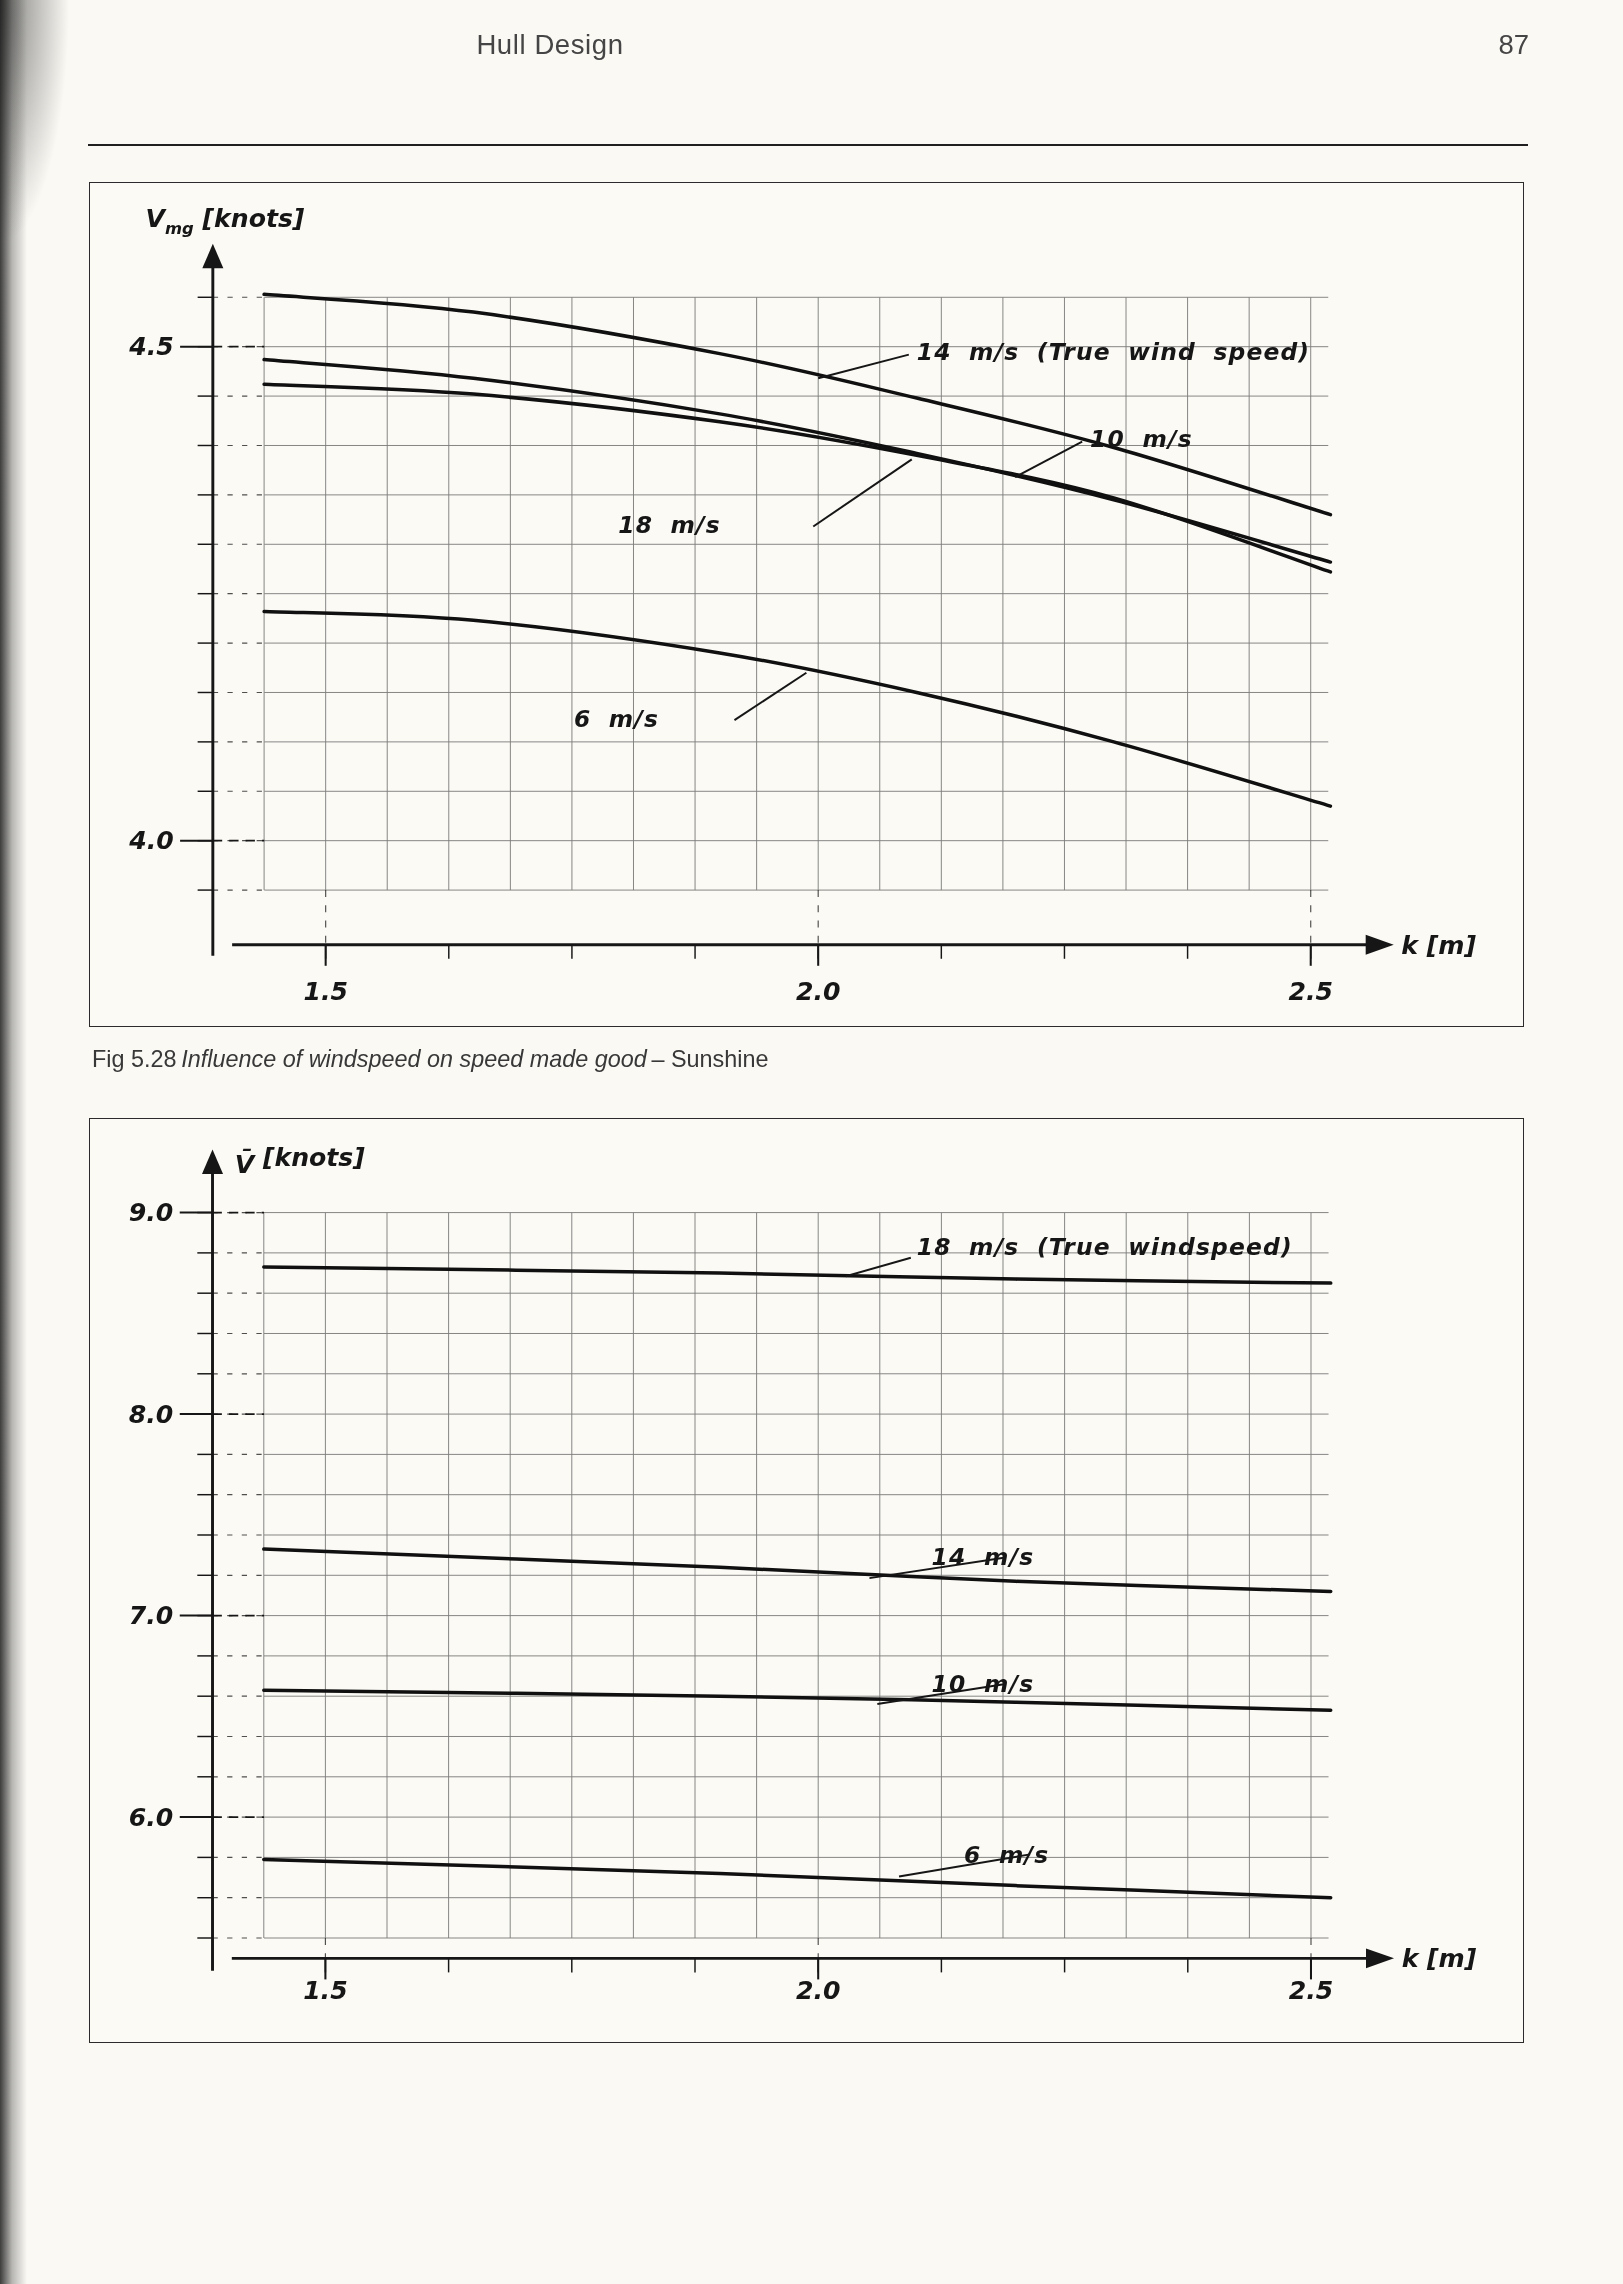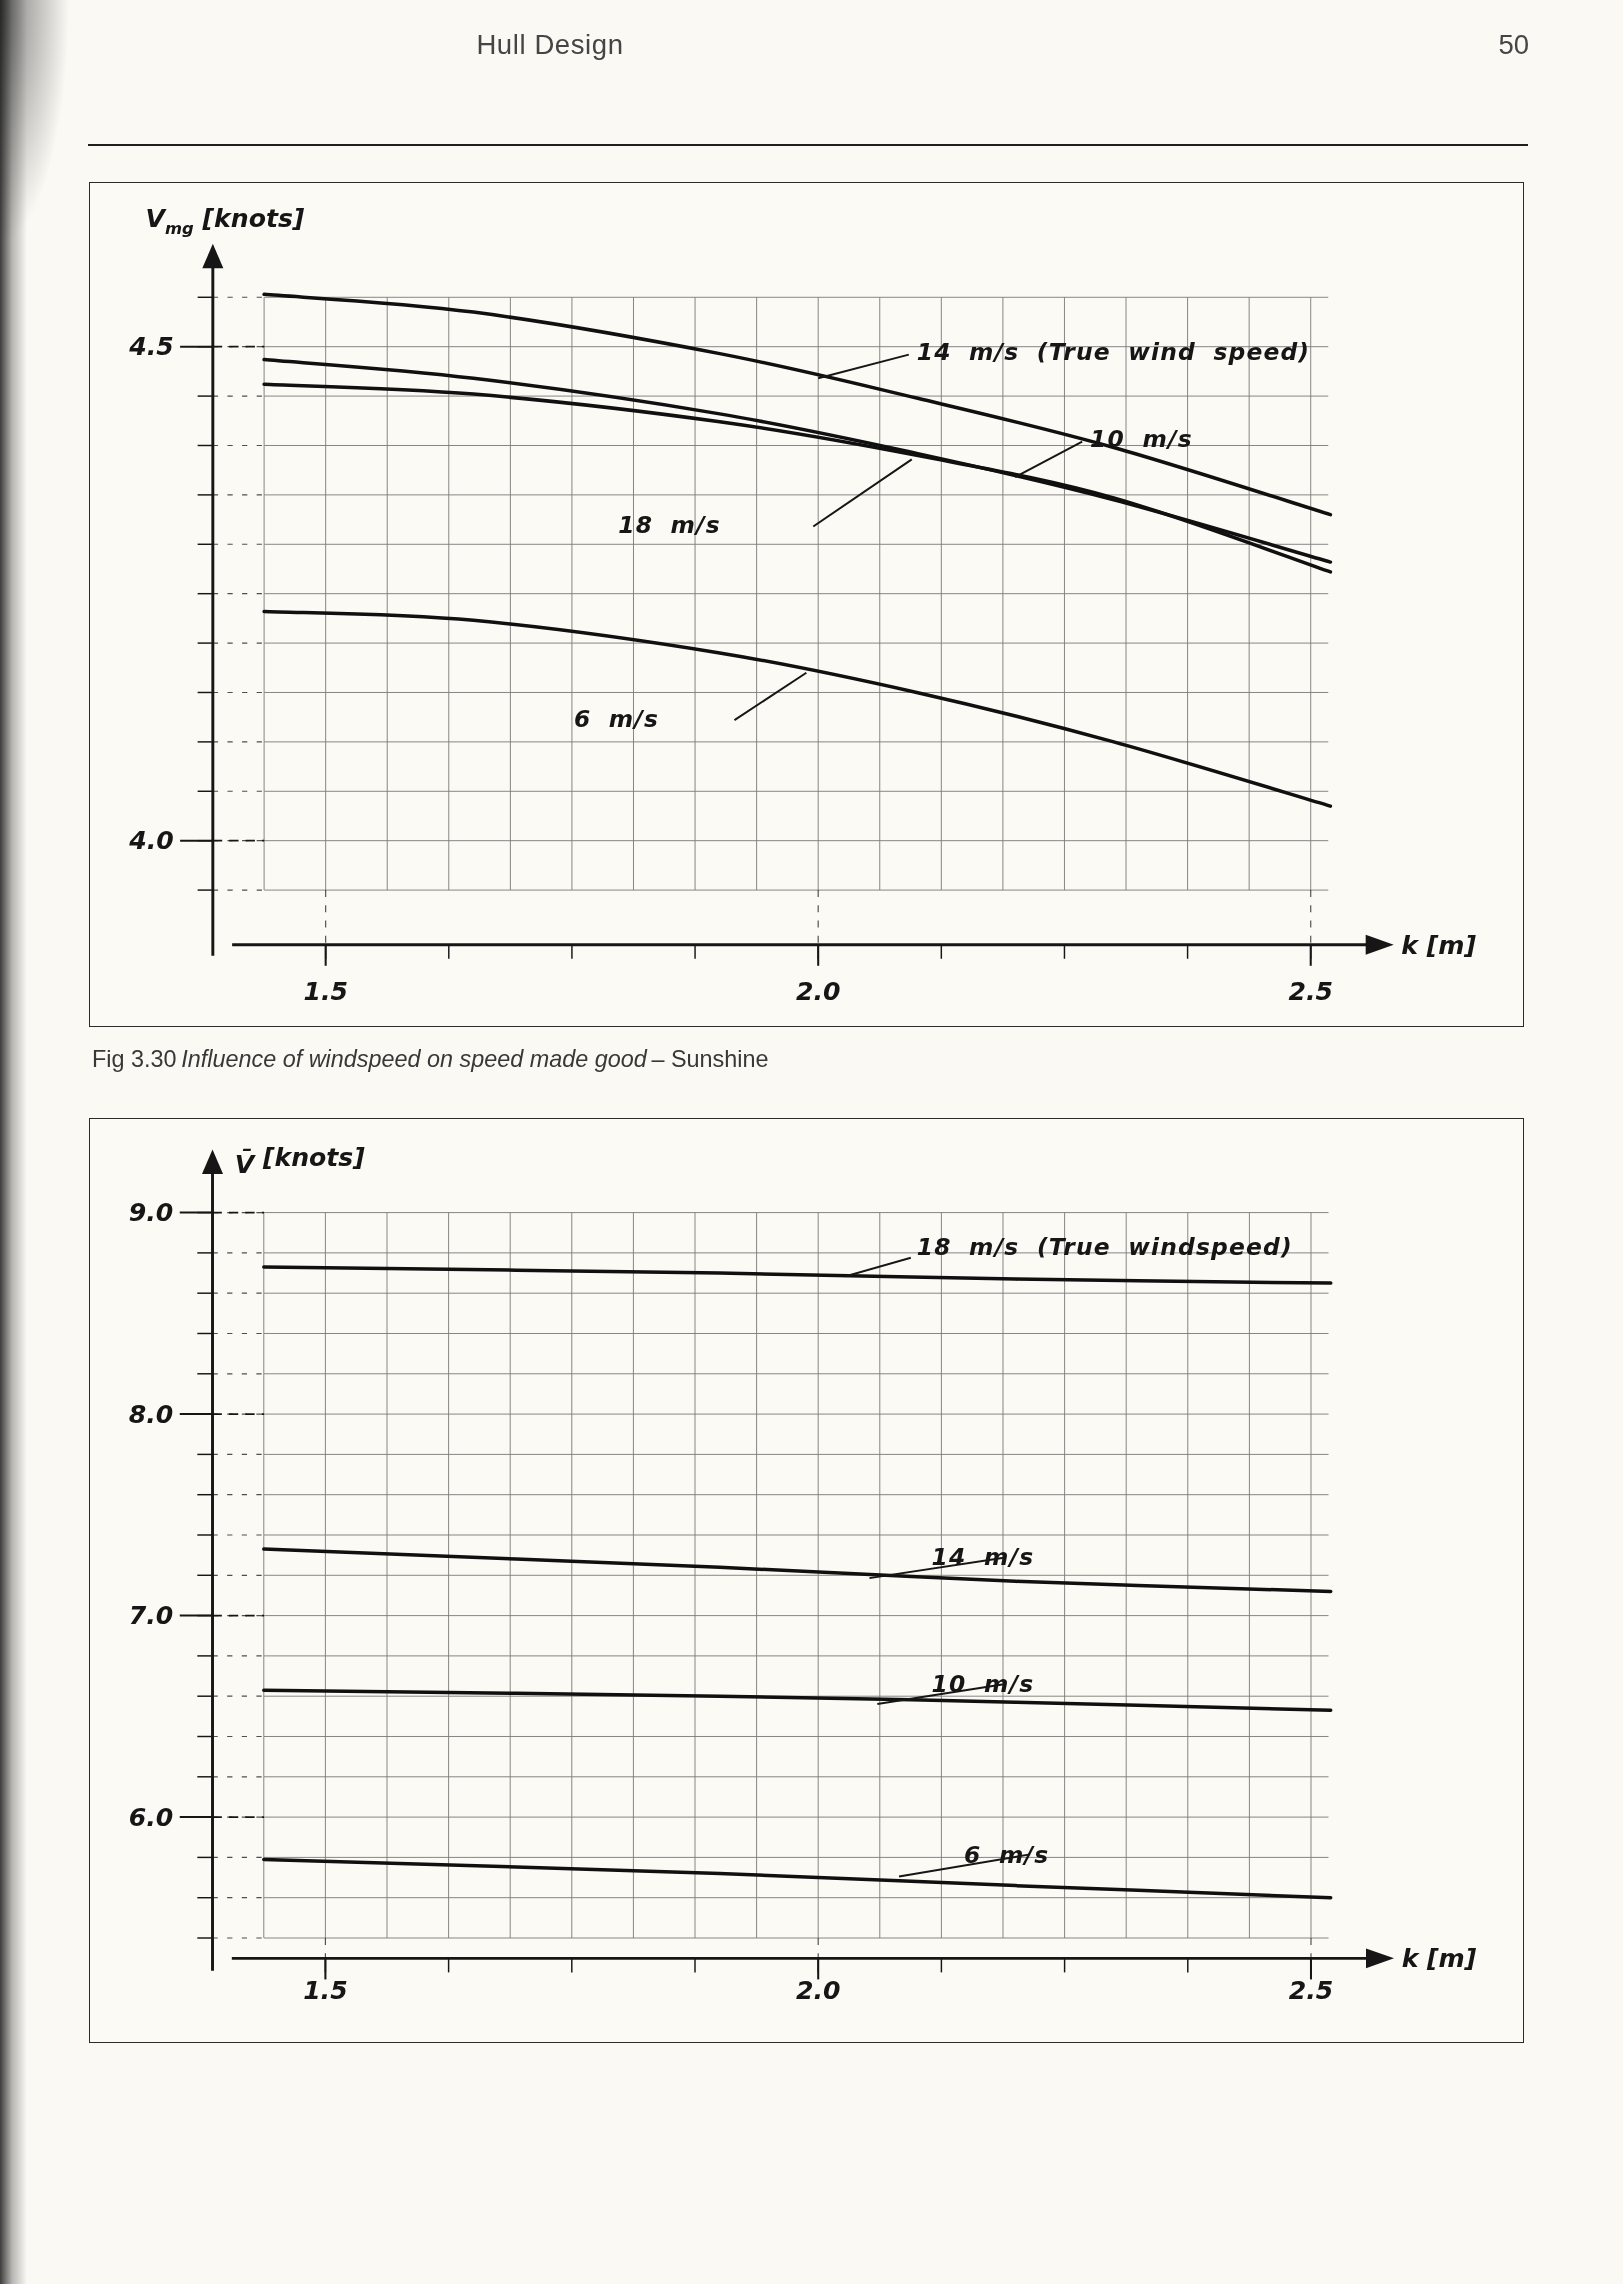--- a/index.html
+++ b/index.html
@@ -46,21 +46,21 @@
   .caption span{margin-right:4.7px;}
 </style>
 </head>
 <body>
 
 <div class="page">
   <div class="scan-edge"></div>
   <div class="scan-edge-top"></div>
 
   <div class="header-title">Hull Design</div>
-  <div class="page-number">50</div>
+  <div class="page-number">87</div>
   <div class="header-rule"></div>
 
   <div class="figure-box" id="fig1">
     <svg id="chart1" viewBox="0 0 2445 1442">
         <g stroke="#5e5e5e" stroke-width="1.6" opacity="0.8">
           <line x1="294.6875" y1="195.50000000000028" x2="294.6875" y2="1209.4999999999995"></line>
           <line x1="400" y1="195.50000000000028" x2="400" y2="1209.4999999999995"></line>
           <line x1="505.3125" y1="195.50000000000028" x2="505.3125" y2="1209.4999999999995"></line>
           <line x1="610.625" y1="195.50000000000028" x2="610.625" y2="1209.4999999999995"></line>
           <line x1="715.9375" y1="195.50000000000028" x2="715.9375" y2="1209.4999999999995"></line>
@@ -159,21 +159,21 @@
           <line x1="1579.5000000000002" y1="503.0799999999995" x2="1694.0799999999997" y2="442.2400000000001" stroke="#161616" stroke-width="3.4"></line>
           <text x="1707.5599999999997" y="452.38000000000056" font-size="40" font-style="italic" font-weight="700" fill="#161616" letter-spacing="2" word-spacing="14" font-family="&quot;DejaVu Sans&quot;, sans-serif">10 m/s</text>
           <line x1="1234.0750000000003" y1="587.5800000000006" x2="1402.5750000000003" y2="472.6599999999998" stroke="#161616" stroke-width="3.4"></line>
           <text x="900.4449999999999" y="599.4100000000001" font-size="40" font-style="italic" font-weight="700" fill="#161616" letter-spacing="2" word-spacing="14" font-family="&quot;DejaVu Sans&quot;, sans-serif">18 m/s</text>
           <line x1="1099.275" y1="918.8200000000002" x2="1222.28" y2="837.7000000000002" stroke="#161616" stroke-width="3.4"></line>
           <text x="824.62" y="930.6499999999996" font-size="40" font-style="italic" font-weight="700" fill="#161616" letter-spacing="2" word-spacing="14" font-family="&quot;DejaVu Sans&quot;, sans-serif">6 m/s</text>
         </g>
       </svg>
   </div>
   <div class="caption" id="cap1">
-    <span>Fig 3.30</span><span class="it">Influence of windspeed on speed made good</span><span>– Sunshine</span>
+    <span>Fig 5.28</span><span class="it">Influence of windspeed on speed made good</span><span>– Sunshine</span>
   </div>
 
   <div class="figure-box" id="fig2">
     <svg id="chart2" viewBox="0 0 2445 1578">
         <g stroke="#5e5e5e" stroke-width="1.6" opacity="0.8">
           <line x1="294.6875" y1="160" x2="294.6875" y2="1400.1999999999998"></line>
           <line x1="400" y1="160" x2="400" y2="1400.1999999999998"></line>
           <line x1="505.3125" y1="160" x2="505.3125" y2="1400.1999999999998"></line>
           <line x1="610.625" y1="160" x2="610.625" y2="1400.1999999999998"></line>
           <line x1="715.9375" y1="160" x2="715.9375" y2="1400.1999999999998"></line>

